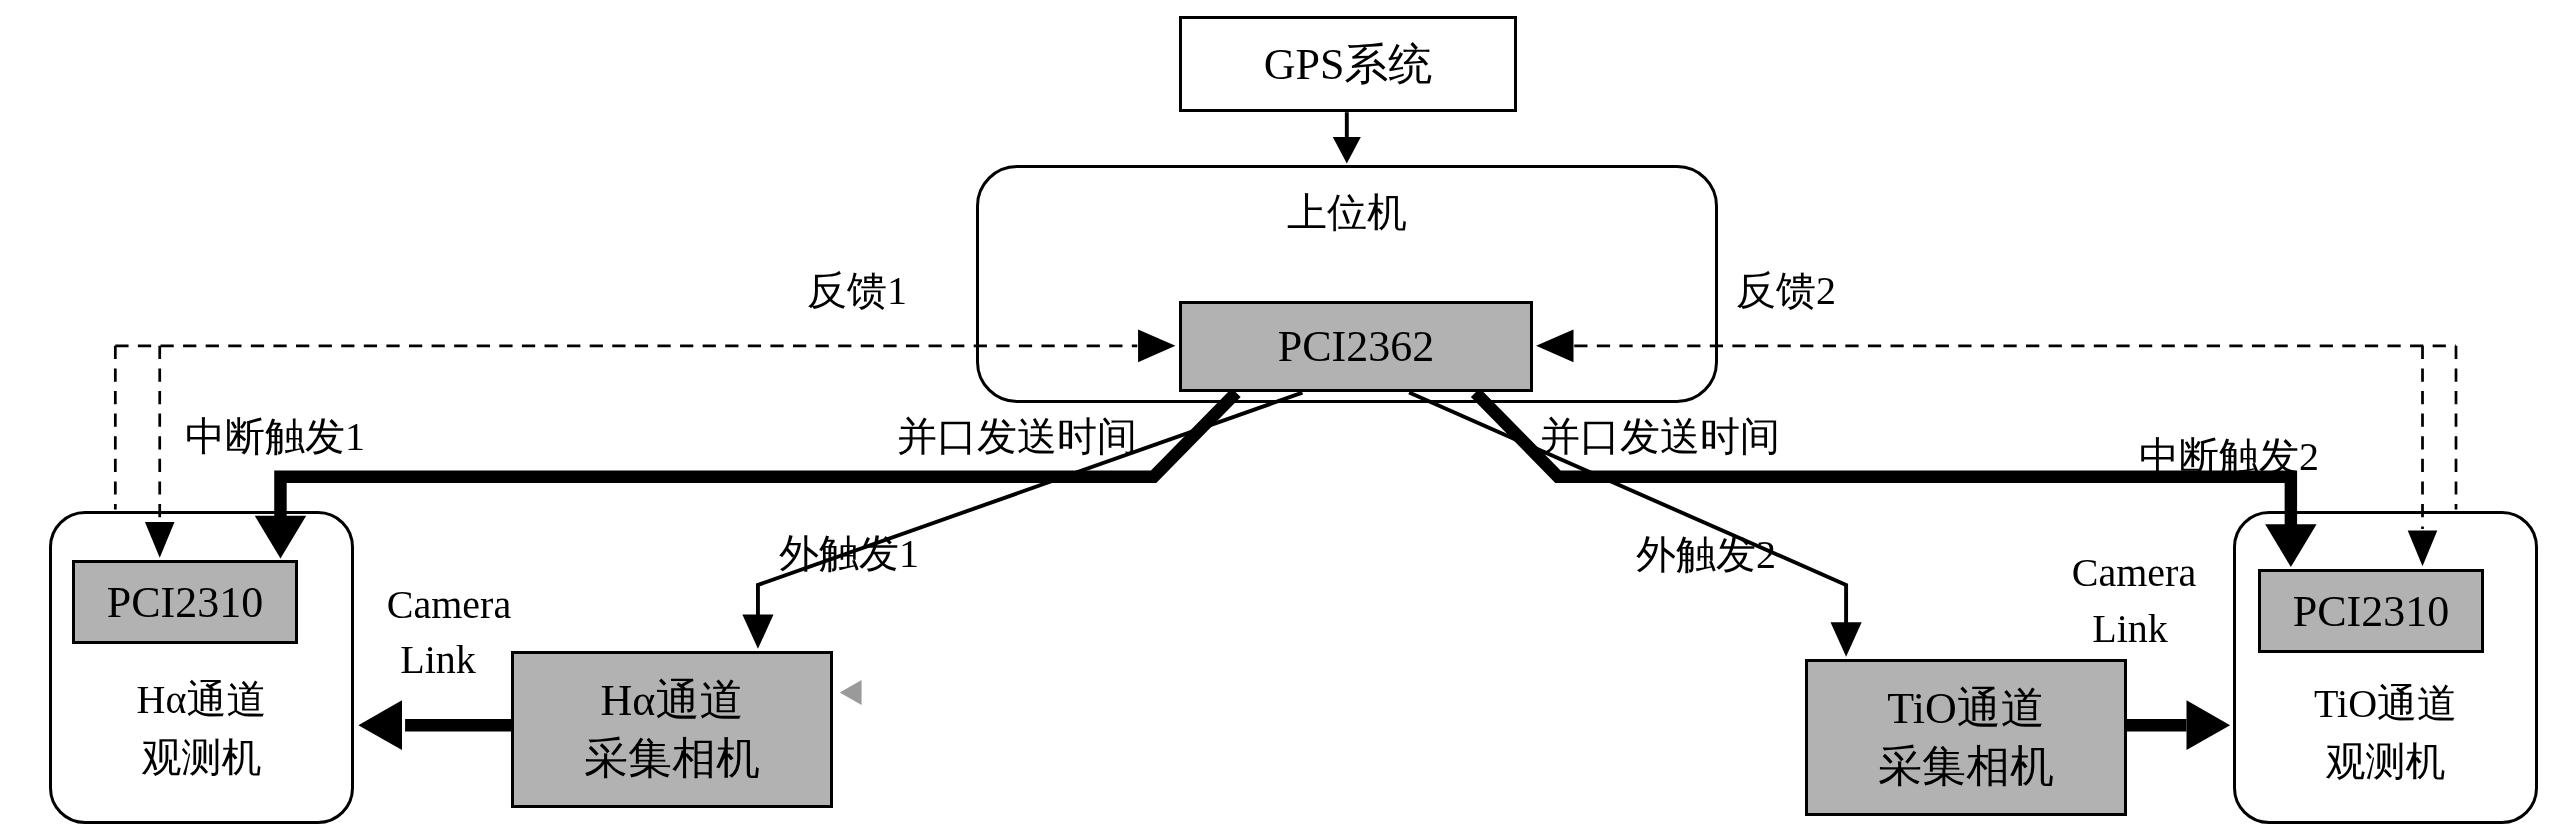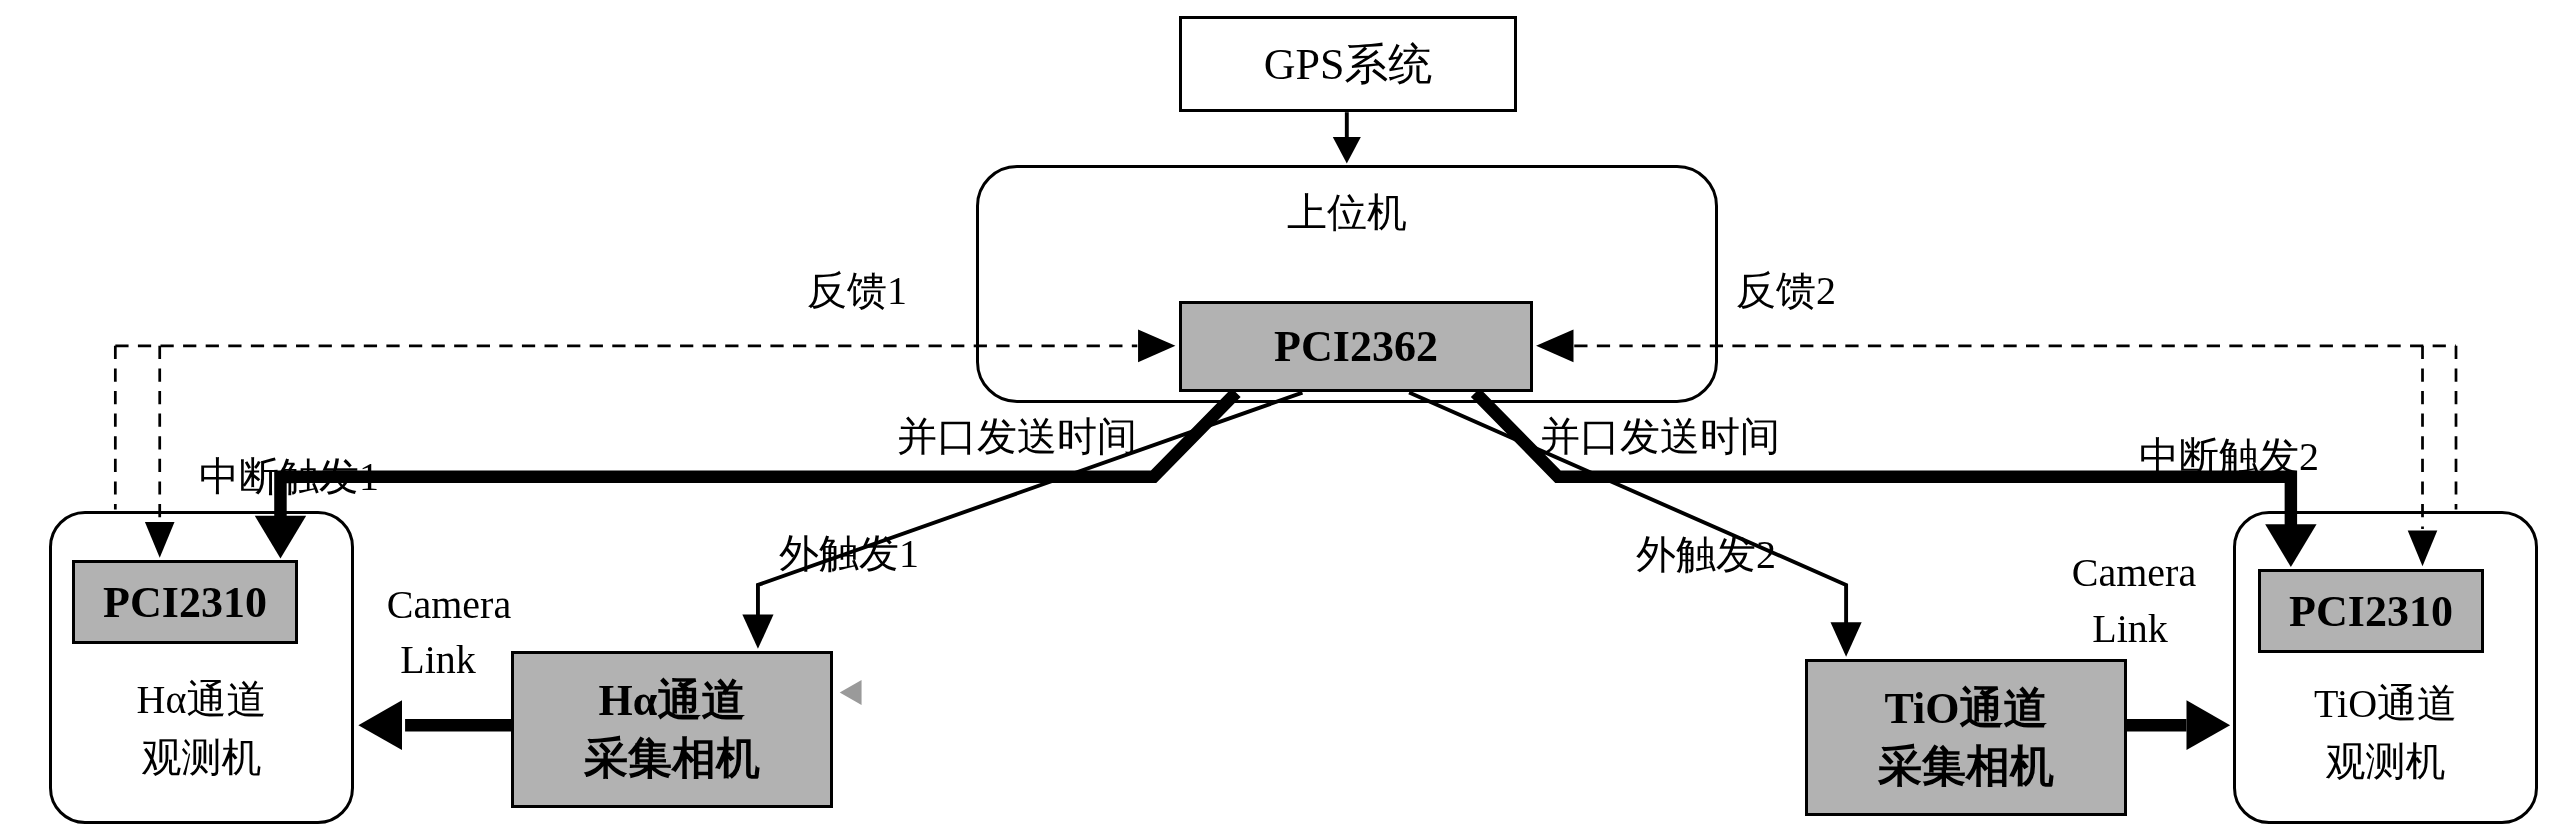--- a/index.html
+++ b/index.html
@@ -19,21 +19,21 @@
     background: #ffffff;
     display: flex;
     align-items: center;
     justify-content: center;
     text-align: center;
     font-size: 44px;
     line-height: 55px;
   }
   .gray {
     background: #b2b2b2;
-    font-weight: bold;
+    font-weight: normal;
   }
   .rounded { border-radius: 41px; }
   .edge-label {
     position: absolute;
     transform: translate(-50%, -50%);
     white-space: nowrap;
     font-size: 40px;
     line-height: 47px;
   }
   .two-line { line-height: 58px; }
@@ -152,21 +152,21 @@
     <polygon points="1078,889 1106,873 1106,905" fill="#9a9a9a"></polygon>
   </svg>
 
   <div class="box gray" style="left: 1179px; top: 301px; width: 354px; height: 91px; background: rgb(178, 178, 178);">
     <span>PCI2362</span>
   </div>
 
   <div class="edge-label" style="left:857px; top:290px;">反馈1</div>
   <div class="edge-label" style="left:1786px; top:290px;">反馈2</div>
 
-  <div class="edge-label" style="left:289px; top:436px;margin-top:40px;">中断触发1</div>
+  <div class="edge-label" style="left:275px; top:436px;">中断触发1</div>
   <div class="edge-label" style="left:1017px; top:436px;">并口发送时间</div>
   <div class="edge-label" style="left:1660px; top:436px;">并口发送时间</div>
   <div class="edge-label" style="left:2229px; top:456px;">中断触发2</div>
 
   <div class="edge-label" style="left:849px; top:553px;">外触发1</div>
   <div class="edge-label" style="left:1706px; top:554px;">外触发2</div>
 
   <div class="edge-label" style="left:449px; top:604px;">Camera</div>
   <div class="edge-label" style="left:438px; top:659px;">Link</div>
 

